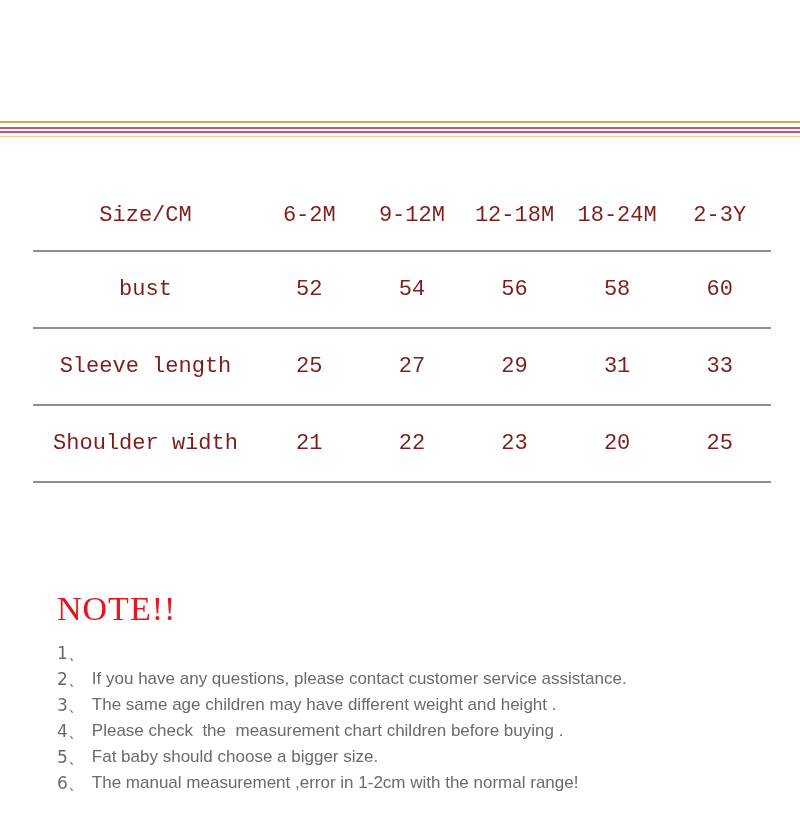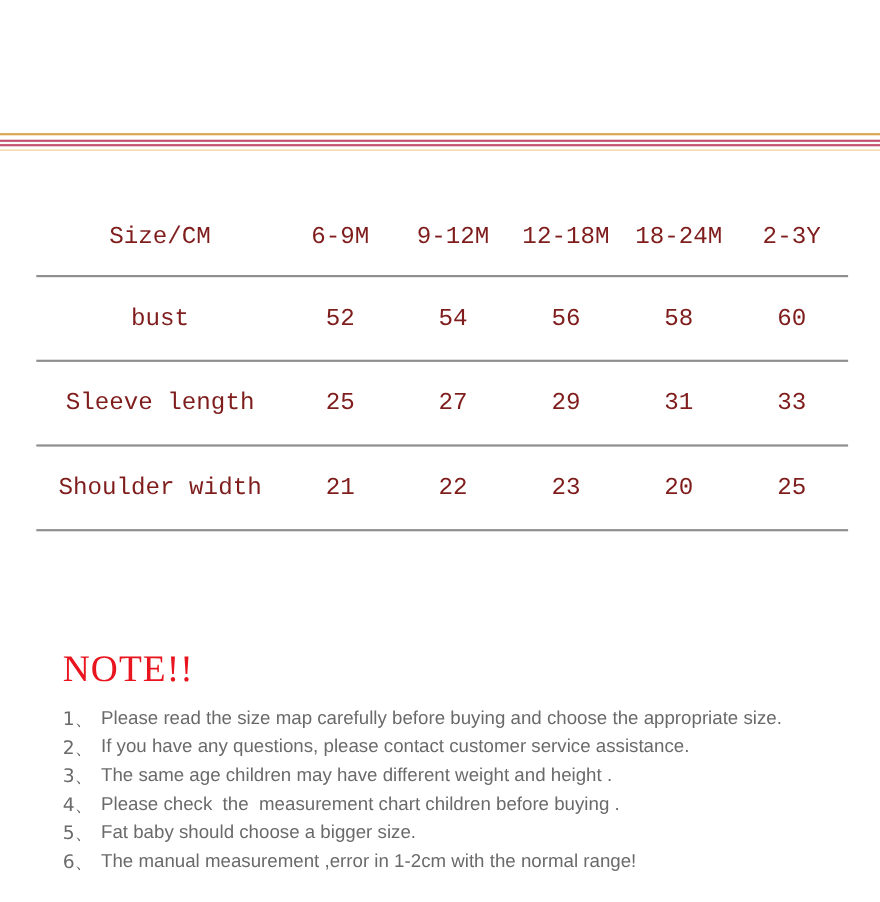--- a/index.html
+++ b/index.html
@@ -99,21 +99,21 @@
 
 
   <div class="divider gold-top"></div>
   <div class="divider rose-1"></div>
   <div class="divider rose-2"></div>
   <div class="divider gold-bot"></div>
 
   <div class="size-table">
     <div class="t-row t-head">
       <div class="cell">Size/CM</div>
-      <div class="cell">6-9M</div>
+      <div class="cell">6-2M</div>
       <div class="cell">9-12M</div>
       <div class="cell">12-18M</div>
       <div class="cell">18-24M</div>
       <div class="cell">2-3Y</div>
     </div>
 
 
     <div class="t-row">
       <div class="cell">bust</div>
       <div class="cell">52</div>
@@ -140,21 +140,20 @@
       <div class="cell">20</div>
       <div class="cell">25</div>
     </div>
   </div>
 
   <div class="note-heading">NOTE!!</div>
 
   <div class="note-list">
     <div class="note-line">
       <span class="note-num">1、</span>
-      <span class="note-text">Please read the size map carefully before buying and choose the appropriate size.</span>
     </div>
     <div class="note-line">
       <span class="note-num">2、</span>
       <span class="note-text">If you have any questions, please contact customer service assistance.</span>
     </div>
     <div class="note-line">
       <span class="note-num">3、</span>
       <span class="note-text">The same age children may have different weight and height .</span>
     </div>
     <div class="note-line">

